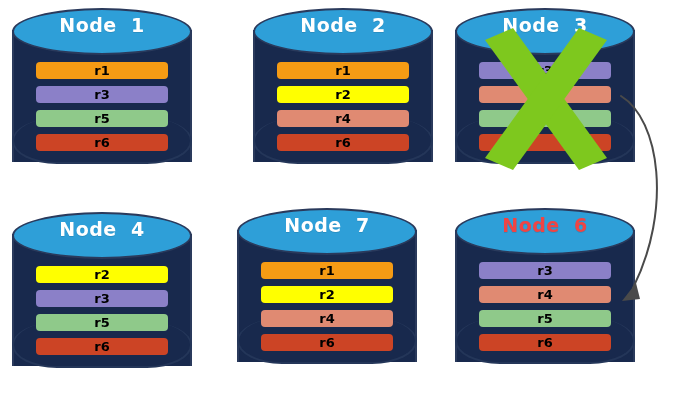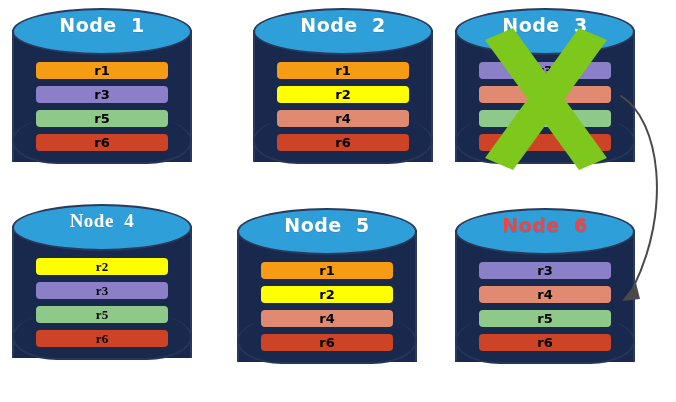--- a/index.html
+++ b/index.html
@@ -163,38 +163,38 @@
       <div class="row-bar" style="background: rgb(204, 68, 37); color: rgb(0, 0, 0);"></div>
     </div>
     <svg class="xmark" viewBox="0 0 180 176">
       <g id="xmark-group-3">
         <polygon points="30,32 58,20 152,150 124,162" fill="#7ec81e"></polygon>
         <polygon points="152,32 124,20 30,150 58,162" fill="#7ec81e"></polygon>
       </g>
     </svg>
   </div>
 
-  <div class="node" style="left:12px; top:204px;font-family:Liberation Serif, serif;">
+  <div class="node" style="left:12px; top:212px;">
     <div class="cyl-body" style="background: rgb(24, 41, 77);"></div>
     <div class="cyl-bottom" style="background: rgb(24, 41, 77);"></div>
     <div class="cyl-top" style="background: rgb(46, 159, 216);"></div>
     <div class="cyl-title" style="color: rgb(255, 255, 255);">Node  4</div>
     <div class="rows">
       <div class="row-bar" style="background: rgb(255, 255, 0); color: rgb(0, 0, 0);">r2</div>
       <div class="row-bar" style="background: rgb(139, 128, 200); color: rgb(0, 0, 0);">r3</div>
       <div class="row-bar" style="background: rgb(143, 201, 138); color: rgb(0, 0, 0);">r5</div>
       <div class="row-bar" style="background: rgb(204, 68, 37); color: rgb(0, 0, 0);">r6</div>
     </div>
   </div>
 
   <div class="node" style="left:237px; top:208px;">
     <div class="cyl-body" style="background: rgb(24, 41, 77);"></div>
     <div class="cyl-bottom" style="background: rgb(24, 41, 77);"></div>
     <div class="cyl-top" style="background: rgb(46, 159, 216);"></div>
-    <div class="cyl-title" style="color: rgb(255, 255, 255);">Node  5</div>
+    <div class="cyl-title" style="color: rgb(255, 255, 255);">Node  7</div>
     <div class="rows">
       <div class="row-bar" style="background: rgb(245, 155, 20); color: rgb(0, 0, 0);">r1</div>
       <div class="row-bar" style="background: rgb(255, 255, 0); color: rgb(0, 0, 0);">r2</div>
       <div class="row-bar" style="background: rgb(224, 138, 114); color: rgb(0, 0, 0);">r4</div>
       <div class="row-bar" style="background: rgb(204, 68, 37); color: rgb(0, 0, 0);">r6</div>
     </div>
   </div>
 
   <div class="node" style="left:455px; top:208px;">
     <div class="cyl-body" style="background: rgb(24, 41, 77);"></div>

